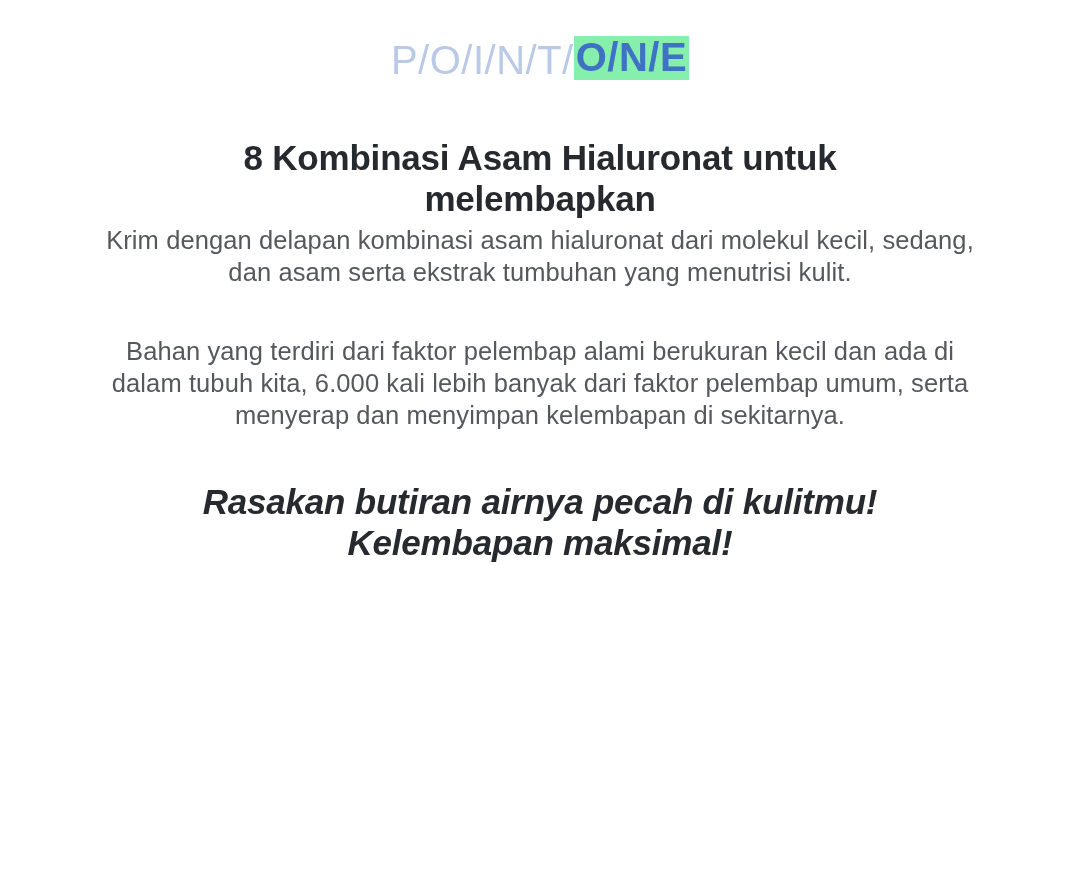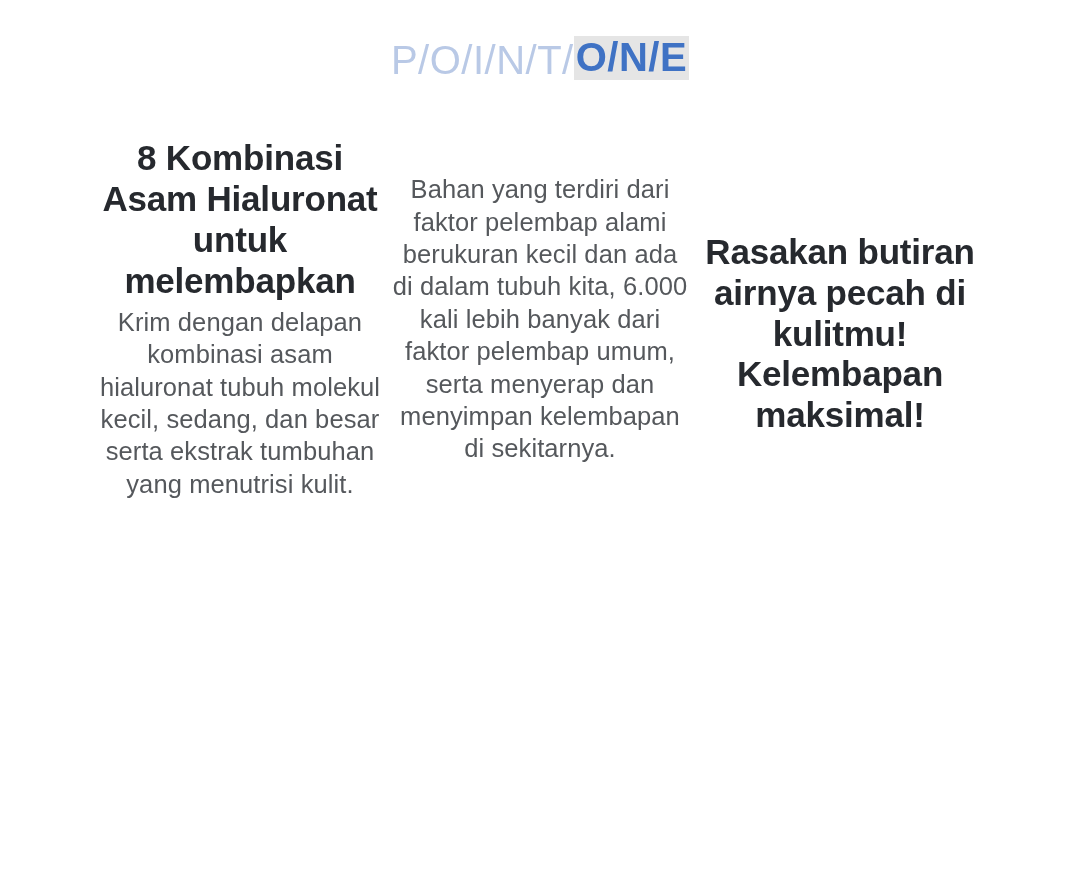--- a/index.html
+++ b/index.html
@@ -36,31 +36,31 @@
     display: flex;
     align-items: flex-end;
   }
   .logo .light {
     color: #b9c9e6;
     font-weight: 400;
   }
   .logo .bold {
     color: #3f72c4;
     font-weight: 700;
-    background: #e5e5e5;
+    background: #86efac;
     padding: 1px 2px 3px 2px;
   }
 
   
   .blocks {
     width: 100%;
     max-width: 900px;
     margin-top: 58px;
     display: flex;
-    flex-direction: row;
+    flex-direction: column;
     align-items: center;
   }
   .block {
     width: 100%;
     text-align: center;
     margin-bottom: 34px;
   }
   .block:last-child {
     margin-bottom: 0;
   }
@@ -77,41 +77,41 @@
     font-weight: 300;
     line-height: 1.27;
     color: #55585c;
     margin: 0 auto;
     letter-spacing: 0.1px;
   }
   .b1 .block-title { max-width: 720px; margin-left: auto; margin-right: auto; }
   .b1 .block-body  { max-width: 880px; }
   .b2 .block-title { margin-bottom: 6px; }
   .b2 .block-body  { max-width: 880px; text-align: center; }
-  .b3 .block-title { max-width: 800px; margin-left: auto; margin-right: auto; }
+  .b3 .block-title { max-width: 800px; margin-left: auto; margin-right: auto; font-style: italic; }
   .b3 .block-body  { max-width: 860px; }
 
   .spacer-1 { height: 12px; }
   .spacer-2 { height: 16px; }
 </style>
 </head>
 <body>
 
 <div class="page">
 
   <div class="logo">
     <span class="light">P/O/I/N/T/</span>
     <span class="bold">O/N/E</span>
   </div>
 
   <div class="blocks">
 
     <div class="block b1">
       <h2 class="block-title">8 Kombinasi Asam Hialuronat untuk melembapkan</h2>
-      <p class="block-body">Krim dengan delapan kombinasi asam hialuronat tubuh molekul kecil, sedang, dan besar serta ekstrak tumbuhan yang menutrisi kulit.</p>
+      <p class="block-body">Krim dengan delapan kombinasi asam hialuronat dari molekul kecil, sedang, dan asam serta ekstrak tumbuhan yang menutrisi kulit.</p>
     </div>
 
     <div class="spacer-1"></div>
 
     <div class="block b2">
       <p class="block-body">Bahan yang terdiri dari faktor pelembap alami berukuran kecil dan ada di dalam tubuh kita, 6.000 kali lebih banyak dari faktor pelembap umum, serta menyerap dan menyimpan kelembapan di sekitarnya.</p>
     </div>
 
     <div class="spacer-2"></div>
 

